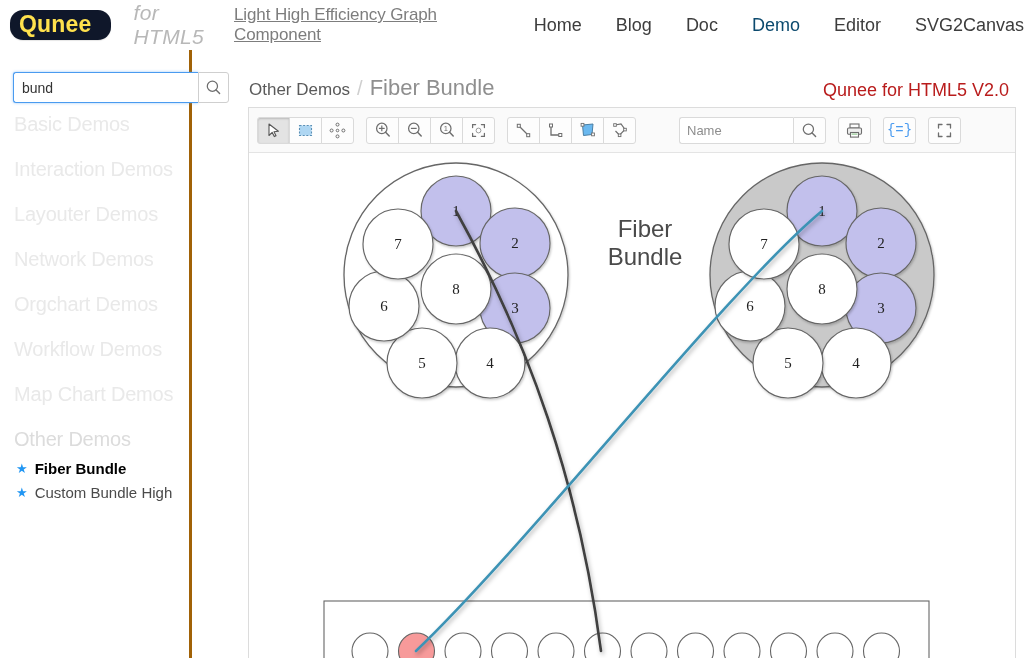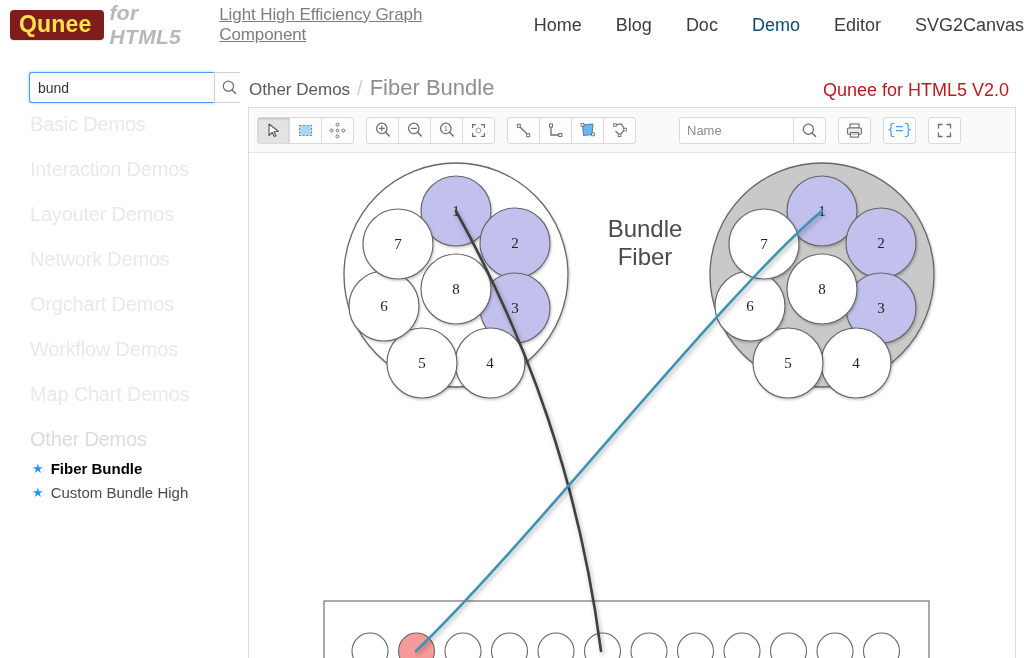--- a/index.html
+++ b/index.html
@@ -14,42 +14,41 @@
 
   
   #topnav {
     position: absolute; left: 0; top: 0;
     width: 1024px; height: 50px;
     background: #ffffff;
     display: flex; align-items: center;
   }
   #logo-box {
     margin-left: 10px;
-    background: #7f1d1d;
-    border-radius: 4px;
-    padding: 3px 12px 4px 9px;
+    background: #0f172a;
+    border-radius: 13px;
+    padding: 3px 19px 4px 9px;
     display: flex; align-items: center;
     box-shadow: 0 1px 1px rgba(0,0,0,.10);
   }
   #logo-text {
     color: #ffe14d;
     font-size: 23px;
     font-weight: bold;
     letter-spacing: .2px;
     line-height: 1;
     font-family: "Liberation Sans", sans-serif;
   }
   #logo-sub {
-    margin-left: 6px;
+    margin-left: 23px;
     color: #b8b8b8;
     font-size: 21px;
     font-style: italic;
     font-family: "Liberation Sans", sans-serif;
     letter-spacing: .3px;
-    font-weight: bold;
   }
   #tagline {
     margin-left: 14px;
     color: #7d7d7d;
     font-size: 17px;
     letter-spacing: -.1px;
     text-decoration: underline;
   }
   #navlinks {
     margin-left: 16px;
@@ -61,24 +60,24 @@
     margin-left: 34px;
     text-decoration: none;
     cursor: pointer;
     position: relative;
     white-space: nowrap;
   }
   .navlink.active { color: #0c4a6e; }
 
   
   #sidebar {
-    position: absolute; left: 16px; top: 50px;
-    width: 240px; height: 608px;
+    position: absolute; left: 0; top: 50px;
+    width: 192px; height: 608px;
     background: #ffffff;
-    border-right: 1px solid #a16207;
+    border-right: 3px solid #a16207;
   }
   #search-wrap {
     position: absolute; left: 13px; top: 22px;
     width: 216px; height: 31px;
     display: flex;
   }
   #search-input {
     width: 185px; height: 31px;
     border: 1px solid #4a9bf0;
     border-right: none;
@@ -542,19 +541,19 @@
             <circle cx="586" cy="553" r="18" fill="#ffffff" stroke="#666666" stroke-width="1.1"></circle>
             <circle cx="632.5" cy="553" r="18" fill="#ffffff" stroke="#666666" stroke-width="1.1"></circle>
           </g>
         <g id="svg-edges">
             <path d="M 207 58 C 280 190, 330 330, 352 498" fill="none" stroke="#3f3f3f" stroke-width="2.6" stroke-linecap="round" filter="url(#softshadow)"></path>
             <path d="M 573 58 C 480 135, 280 390, 167 498" fill="none" stroke="#3e93b5" stroke-width="2.6" stroke-linecap="round" filter="url(#softshadow)"></path>
           </g>
       </svg>
 
       <div id="center-label">
+        <div>Fiber</div>
         <div>Bundle</div>
-        <div>Fiber</div>
       </div>
     </div>
 
   </section>
 </main>
 
 </body></html>

